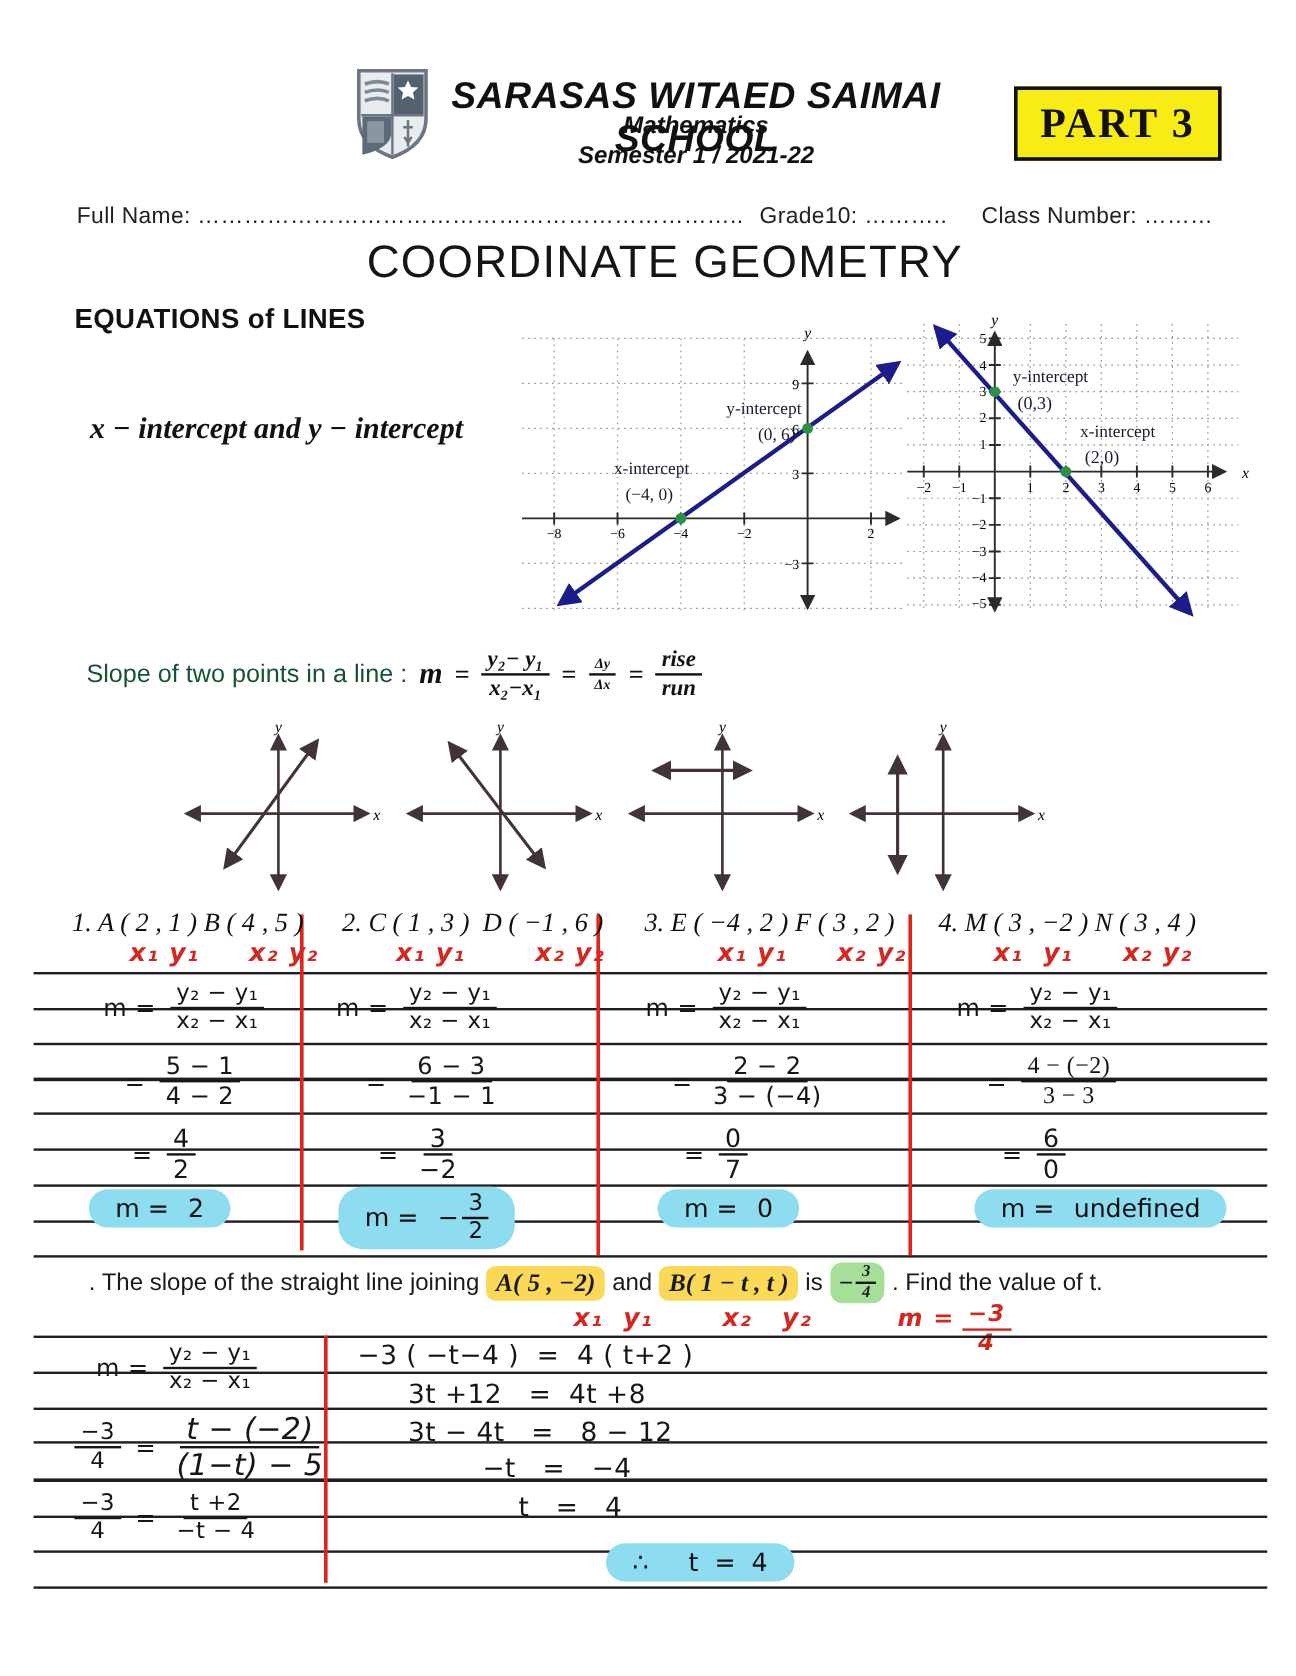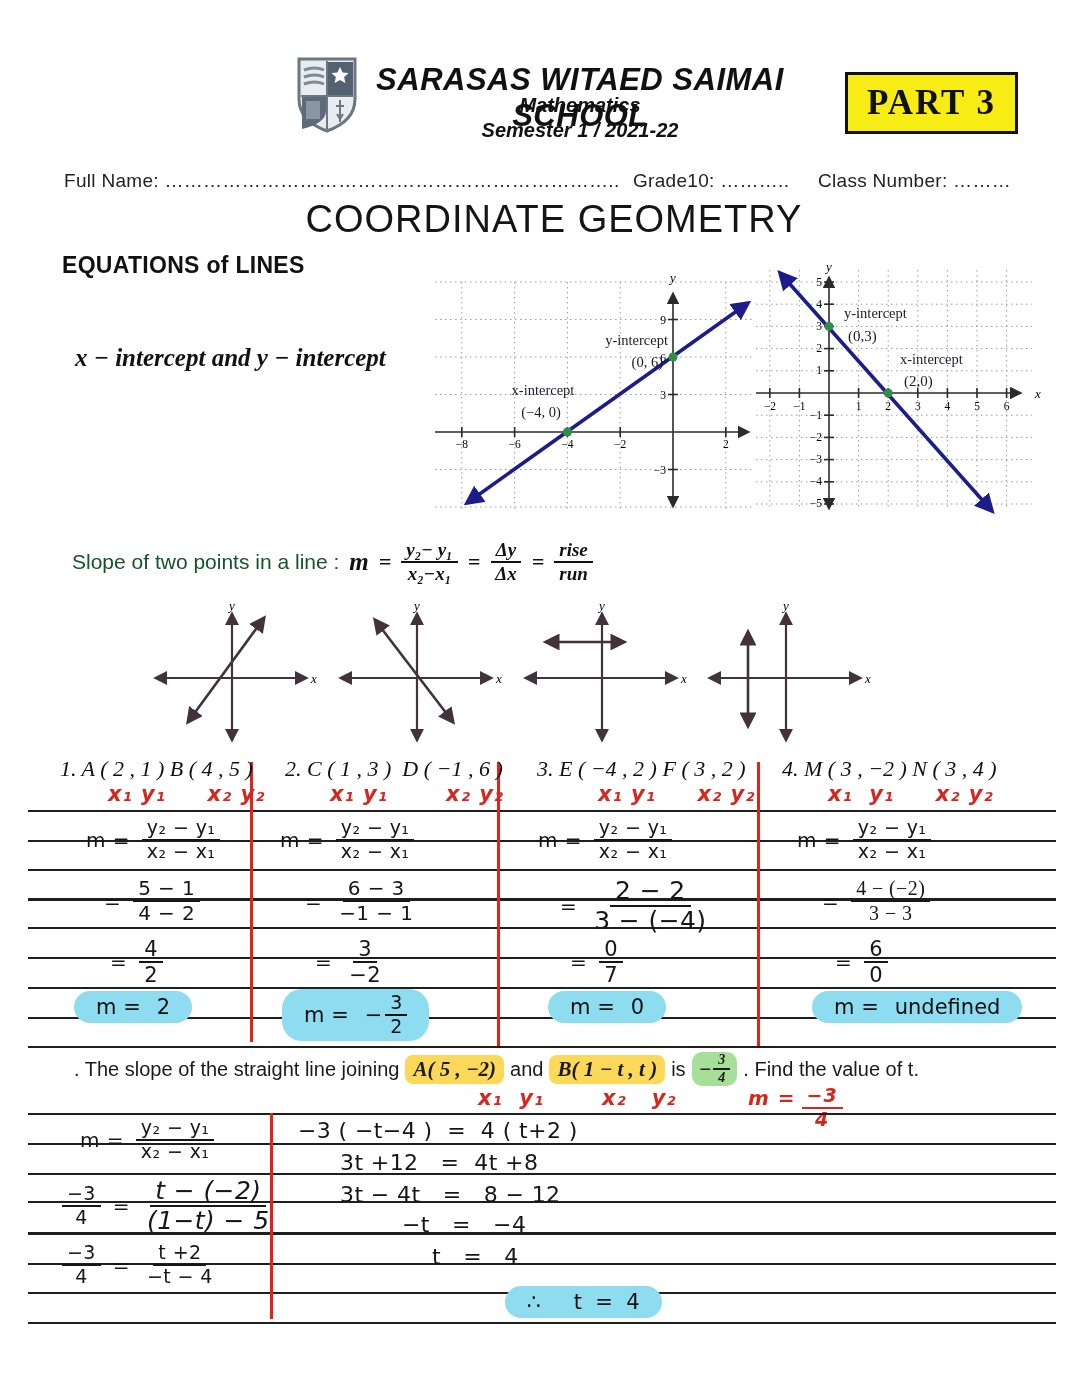--- a/index.html
+++ b/index.html
@@ -209,21 +209,21 @@
 
   <div class="abs formula-row" style="left:72px;top:540px;">
     <span class="formula-label">Slope of two points in a line :</span>
     <span class="math" style="font-size:25px;">m</span>
     <span class="math" style="font-size:22px;">=</span>
     <span class="frac math" style="font-size:19px;">
       <span class="num">y₂− y₁</span>
         <span class="den">x₂−x₁</span>
     </span>
     <span class="math" style="font-size:22px;">=</span>
-    <span class="frac math" style="font-size:19px;">
+    <span class="frac math" style="font-size:12px;">
       <span class="num">Δy</span>
         <span class="den">Δx</span>
     </span>
     <span class="math" style="font-size:22px;">=</span>
     <span class="frac math" style="font-size:19px;">
       <span class="num">rise</span>
         <span class="den">run</span>
     </span>
   </div>
 
@@ -364,21 +364,21 @@
   <div class="abs hw-red pre" style="left:598px;top:782px;font-size:21px;">x₁ y₁     x₂ y₂</div>
   <div class="abs hw-row hw" style="left:538px;top:818px;">
     <span>m =</span>
     <span class="frac" style="font-size:19px;">
         <span class="num">y₂ − y₁</span>
         <span class="den">x₂ − x₁</span>
       </span>
   </div>
   <div class="abs hw-row hw" style="left:560px;top:878px;">
     <span>=</span>
-    <span class="frac" style="font-size:25px;">
+    <span class="frac" style="font-size:20px;">
         <span class="num">2 − 2</span>
         <span class="den">3 − (−4)</span>
       </span>
   </div>
   <div class="abs hw-row hw" style="left:570px;top:938px;">
     <span>=</span>
     <span class="frac" style="font-size:21px;">
         <span class="num">0</span>
         <span class="den">7</span>
       </span>

